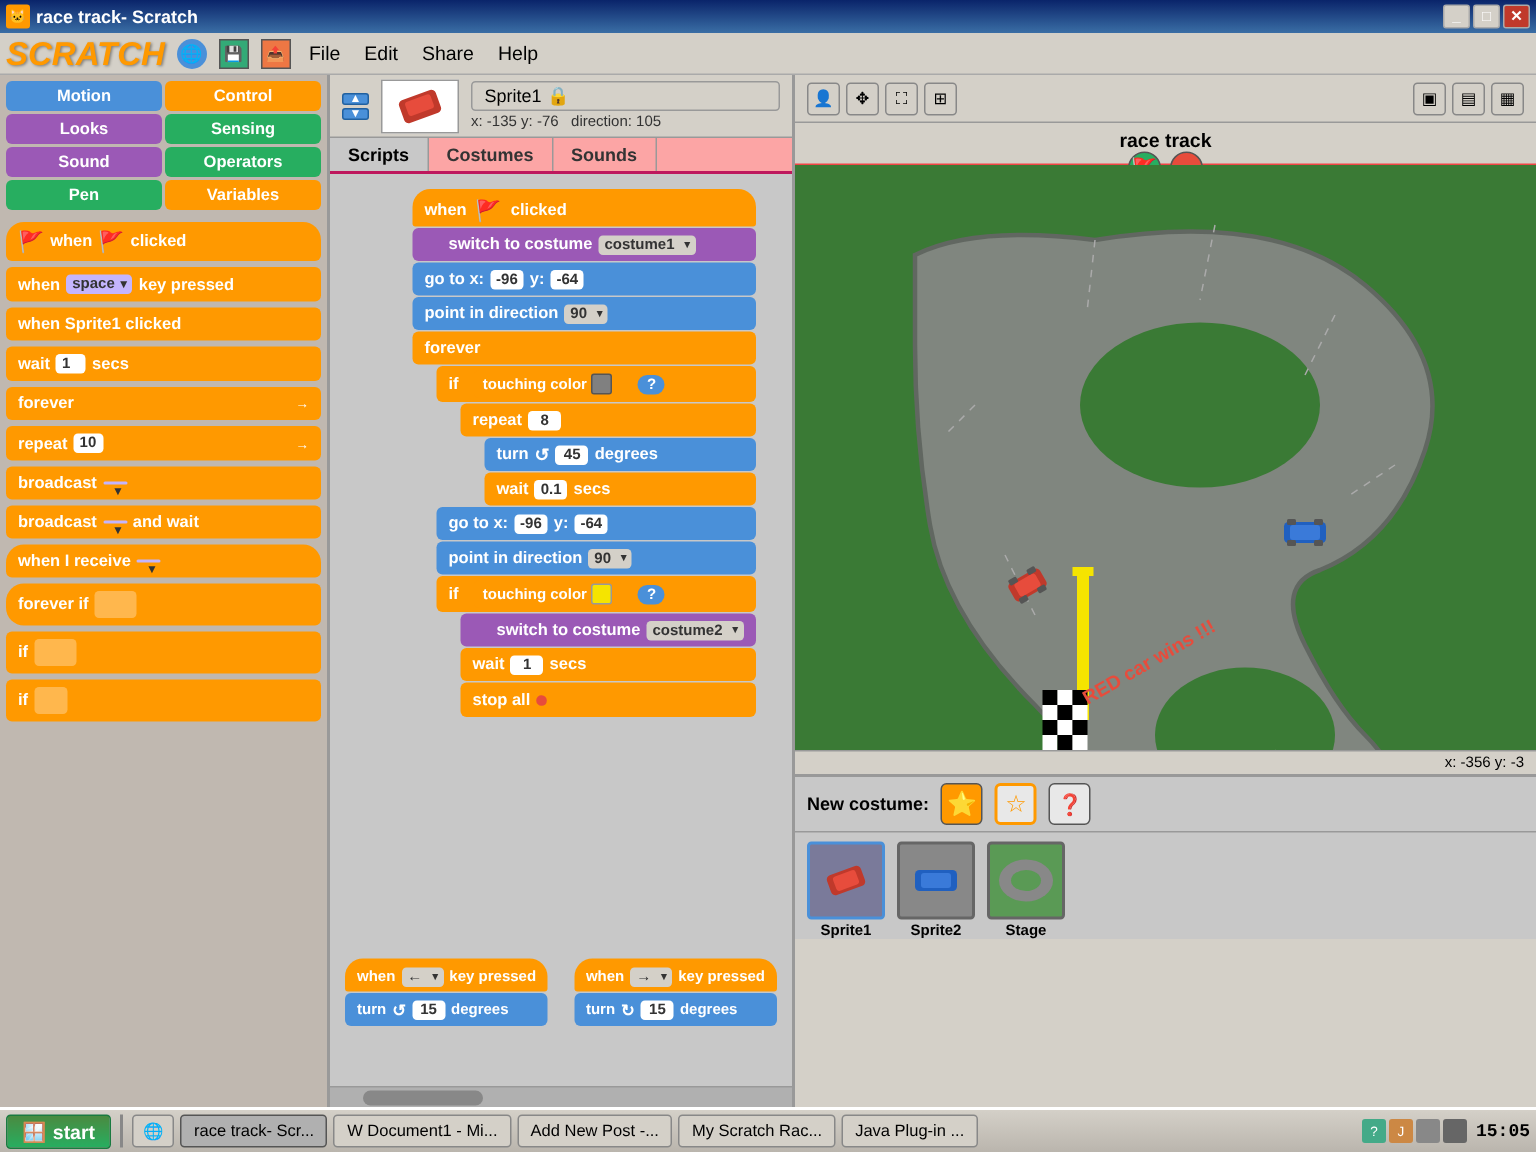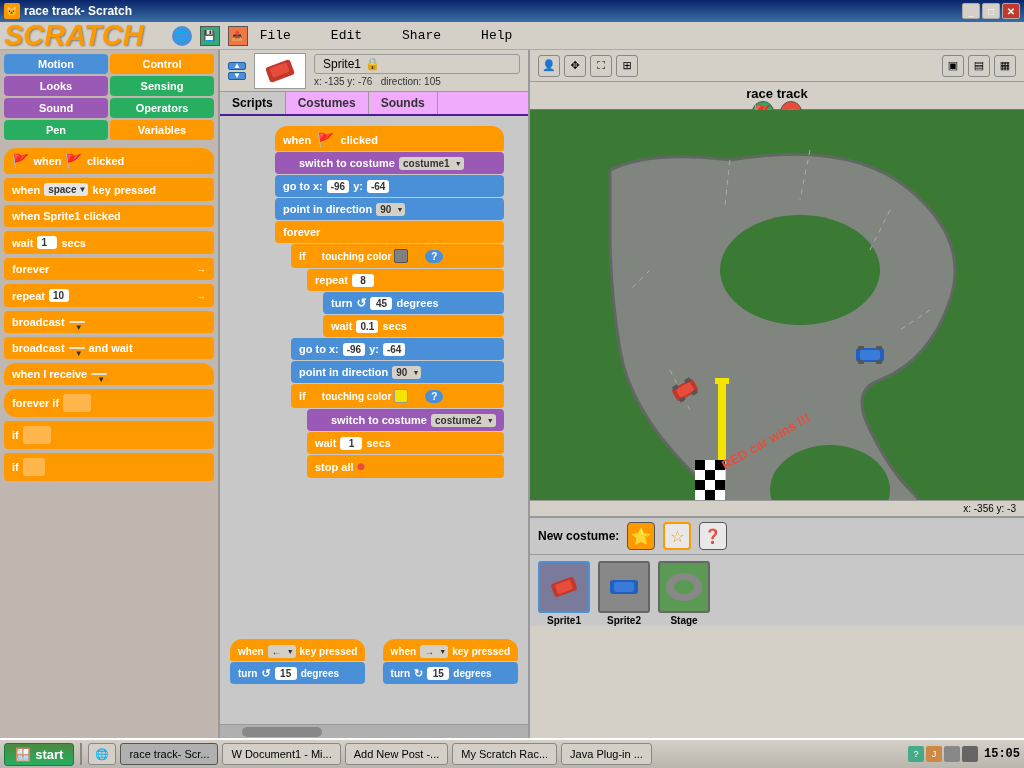--- a/index.html
+++ b/index.html
@@ -28,25 +28,25 @@
     
     .menu-bar {
       background: #d4d0c8;
       height: 28px;
       display: flex;
       align-items: center;
       padding: 0 4px;
       gap: 8px;
       border-bottom: 1px solid #aaa;
     }
-    .scratch-logo { font-size: 29px; font-weight: 900; color: #f90; font-style: italic; text-shadow: 1px 1px 2px rgba(0,0,0,0.4); margin-right: 20px; }
+    .scratch-logo { font-size: 22px; font-weight: 900; color: #f90; font-style: italic; text-shadow: 1px 1px 2px rgba(0,0,0,0.4); margin-right: 0; }
     .menu-globe { width: 20px; height: 20px; background: #4a90d9; border-radius: 50%; display: flex; align-items: center; justify-content: center; font-size: 12px; color: white; }
     .menu-save { width: 20px; height: 20px; background: #3a7; display: flex; align-items: center; justify-content: center; font-size: 10px; color: white; border: 1px solid #555; }
     .menu-share { width: 20px; height: 20px; background: #e74; display: flex; align-items: center; justify-content: center; font-size: 10px; color: white; border: 1px solid #555; }
-    .menu-items { display: flex; gap: 32px; font-size: 13px; font-family: Liberation Mono, monospace; }
+    .menu-items { display: flex; gap: 8px; font-size: 13px; }
     .menu-item { cursor: pointer; padding: 2px 4px; }
 
     
     .main-container { display: flex; height: calc(768px - 22px - 28px - 30px); }
 
     
     .left-panel {
       width: 220px;
       background: #c0b8b0;
       display: flex;
@@ -104,21 +104,21 @@
     .block-input {
       background: white;
       color: #333;
       border-radius: 3px;
       padding: 1px 4px;
       font-size: 10px;
       min-width: 20px;
       display: inline-block;
     }
     .block-dropdown {
-      background: #e5e5e5;
+      background: #c4b5fd;
       color: #333;
       border-radius: 3px;
       padding: 1px 12px 1px 4px;
       font-size: 10px;
       position: relative;
       display: inline-block;
     }
     .block-dropdown::after { content: '▼'; font-size: 8px; position: absolute; right: 2px; top: 2px; }
 
     
@@ -141,22 +141,22 @@
     .sprite-arrows { display: flex; flex-direction: column; gap: 2px; }
     .sprite-arrow { width: 18px; height: 8px; background: #4a90d9; border: 1px solid #2060a0; border-radius: 2px; cursor: pointer; display: flex; align-items: center; justify-content: center; font-size: 8px; color: white; }
     .sprite-thumb { width: 52px; height: 36px; background: #fff; border: 1px solid #999; display: flex; align-items: center; justify-content: center; overflow: hidden; }
     .sprite-info { flex: 1; }
     .sprite-name-bar { background: #d4d0c8; border: 1px solid #999; border-radius: 3px; padding: 2px 8px; display: flex; align-items: center; gap: 4px; margin-bottom: 2px; }
     .sprite-coords { font-size: 10px; color: #333; }
     .lock-icon { font-size: 12px; }
 
     .tabs-bar {
       display: flex;
-      background: #f0abfc;
-      border-bottom: 2px solid #4c1d95;
+      background: #fca5a5;
+      border-bottom: 2px solid #be185d;
     }
     .tab {
       padding: 4px 12px;
       cursor: pointer;
       font-size: 12px;
       font-weight: bold;
       color: #333;
       border-right: 1px solid #999;
     }
     .tab.active {

